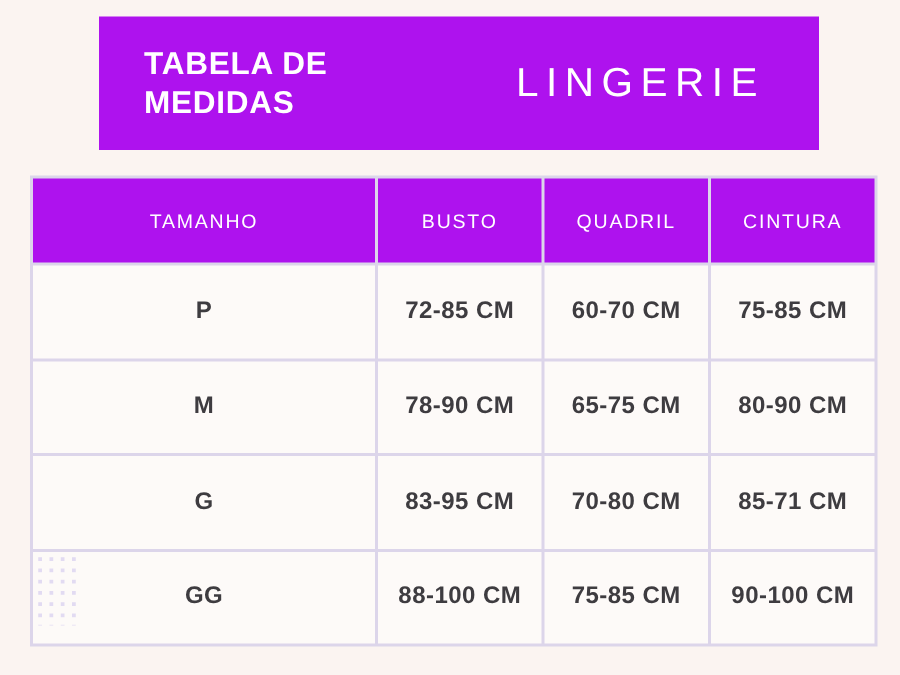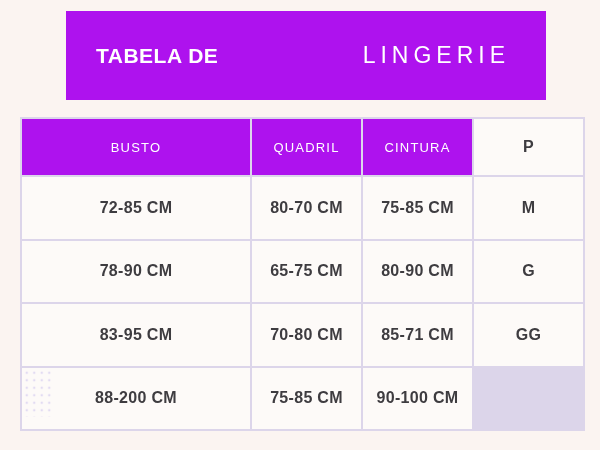--- a/index.html
+++ b/index.html
@@ -35,21 +35,21 @@
   }
   .banner-title {
     color: var(--text_light);
     font-size: 21px;
     font-weight: bold;
     line-height: 26px;
     letter-spacing: 0.5px;
   }
   .brand {
     color: var(--text_light);
-    font-size: 23px;
+    font-size: 27px;
     font-weight: 300;
     letter-spacing: 5px;
   }
   
   .size-table {
     position: absolute;
     left: 20px; top: 117px;
     width: 565px; height: 314px;
     background: var(--border);
     padding: 2px;
@@ -91,46 +91,48 @@
   }
 </style>
 </head>
 <body>
 
 <div class="page">
 
   <div class="banner">
     <div class="banner-title">
       <div>TABELA DE</div>
+      <div>MEDIDAS</div>
     </div>
     <div class="brand">LINGERIE</div>
   </div>
 
   <div class="size-table">
 
+    <div class="cell head-cell">TAMANHO</div>
     <div class="cell head-cell">BUSTO</div>
     <div class="cell head-cell">QUADRIL</div>
     <div class="cell head-cell">CINTURA</div>
 
     <div class="cell data-cell">P</div>
     <div class="cell data-cell">72-85 CM</div>
-    <div class="cell data-cell">80-70 CM</div>
+    <div class="cell data-cell">60-70 CM</div>
     <div class="cell data-cell">75-85 CM</div>
 
     <div class="cell data-cell">M</div>
     <div class="cell data-cell">78-90 CM</div>
     <div class="cell data-cell">65-75 CM</div>
     <div class="cell data-cell">80-90 CM</div>
 
     <div class="cell data-cell">G</div>
     <div class="cell data-cell">83-95 CM</div>
     <div class="cell data-cell">70-80 CM</div>
     <div class="cell data-cell">85-71 CM</div>
 
     <div class="cell data-cell">GG</div>
-    <div class="cell data-cell">88-200 CM</div>
+    <div class="cell data-cell">88-100 CM</div>
     <div class="cell data-cell">75-85 CM</div>
     <div class="cell data-cell">90-100 CM</div>
   </div>
 
   <div class="dots"></div>
 
 </div>
 
 </body></html>

